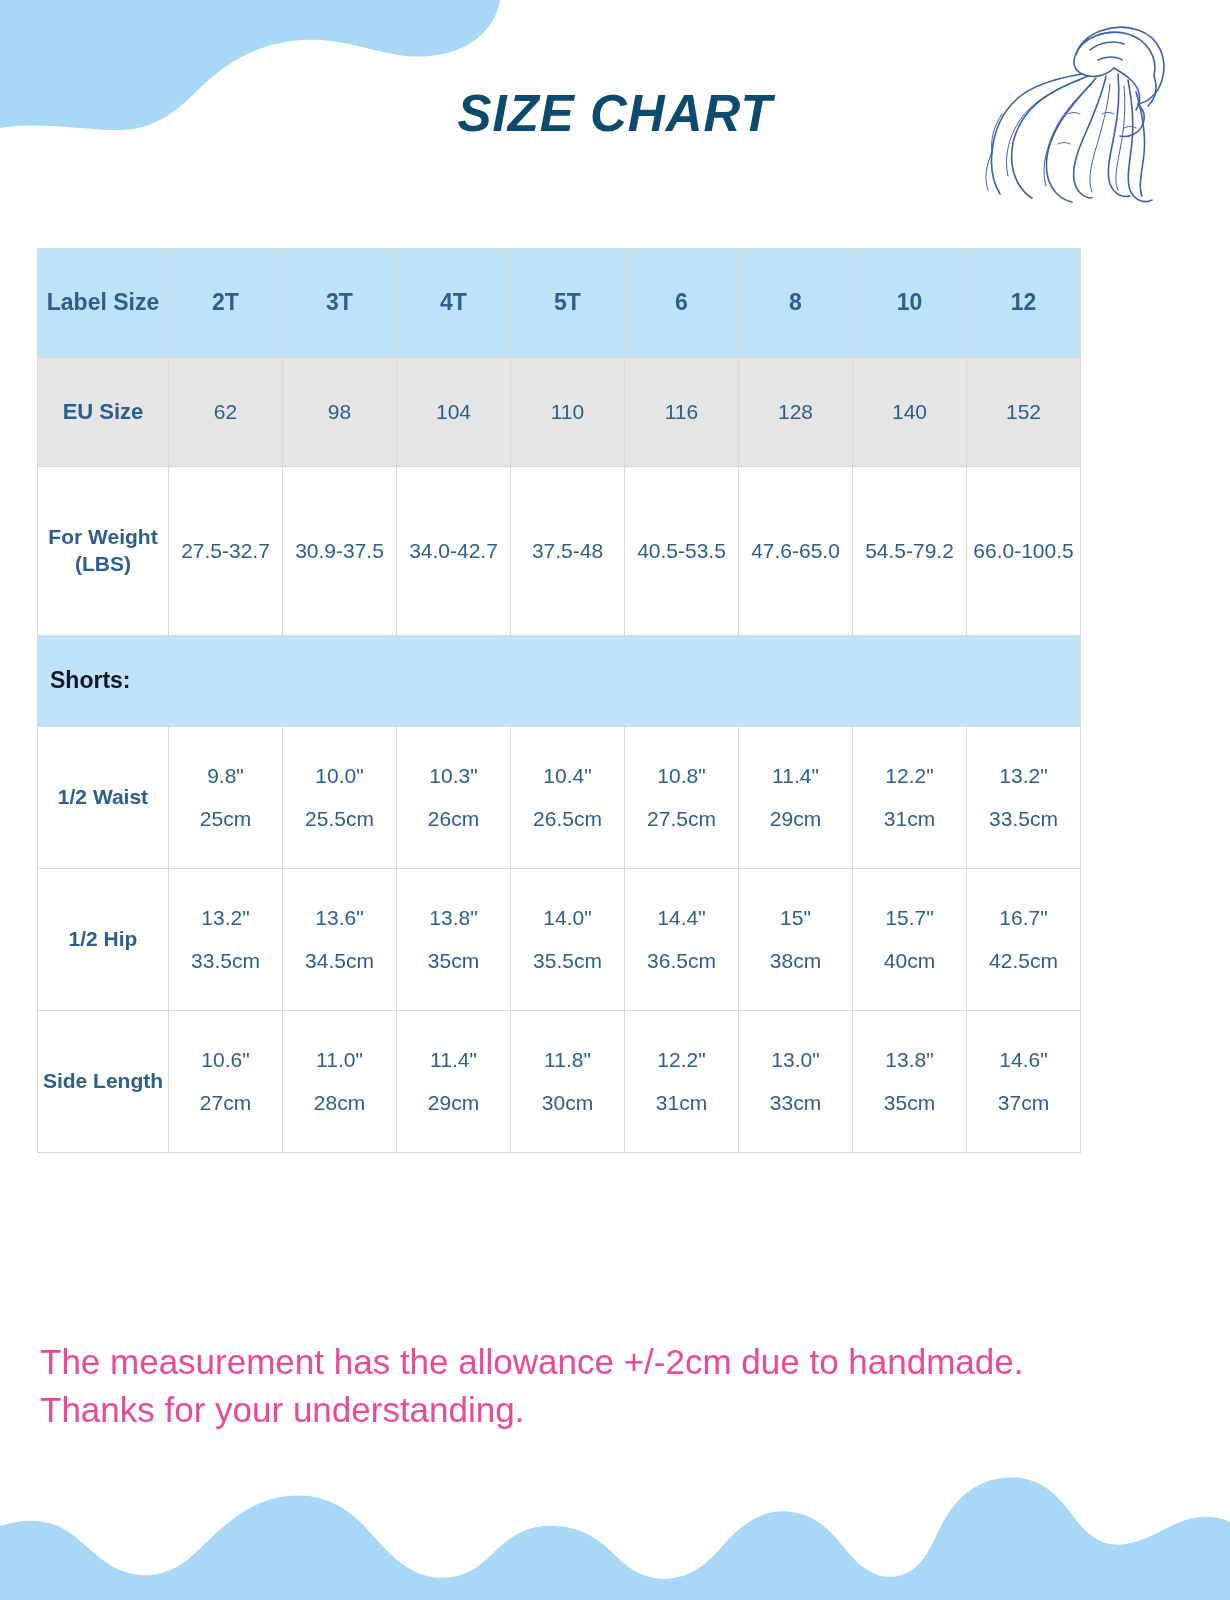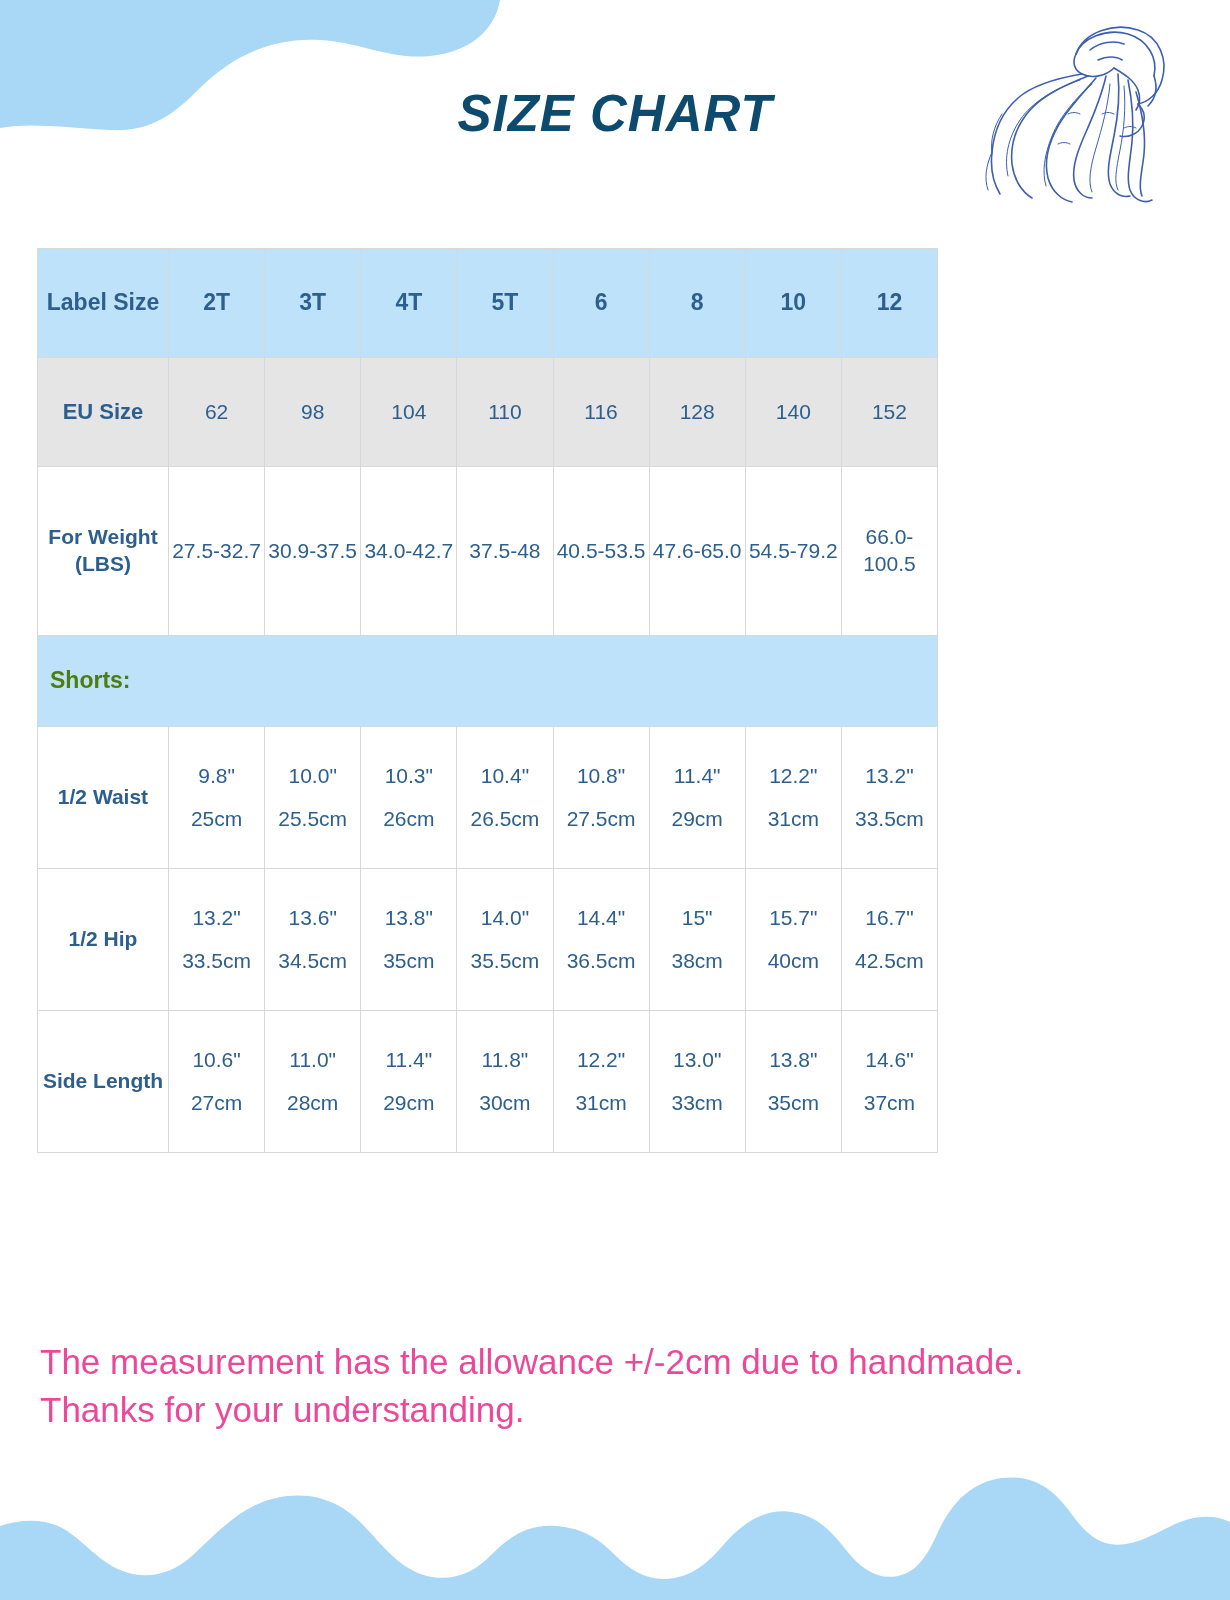--- a/index.html
+++ b/index.html
@@ -59,21 +59,21 @@
     top: 18px;
     width: 200px;
     height: 205px;
   }
 
   
   .table-wrap {
     position: absolute;
     left: 37px;
     top: 248px;
-    width: 901px;
+    width: 1044px;
   }
   table.size-chart {
     border-collapse: collapse;
     width: 100%;
     table-layout: fixed;
   }
   table.size-chart td {
     border: 1px solid #d8d8d4;
     text-align: center;
     vertical-align: middle;
@@ -107,21 +107,21 @@
   tr.tall-row td {
     height: 160px;
   }
   tr.section-row td {
     background: #bfe2fb;
     height: 82px;
     text-align: left;
     padding-left: 12px;
     font-weight: bold;
     font-size: 23px;
-    color: #4d7c0f;
+    color: #0f172a;
   }
   tr.meas-row td {
     height: 133px;
   }
   .meas-in { display: block; }
   .meas-cm { display: block; margin-top: 16px; }
 
   
   .note {
     position: absolute;

